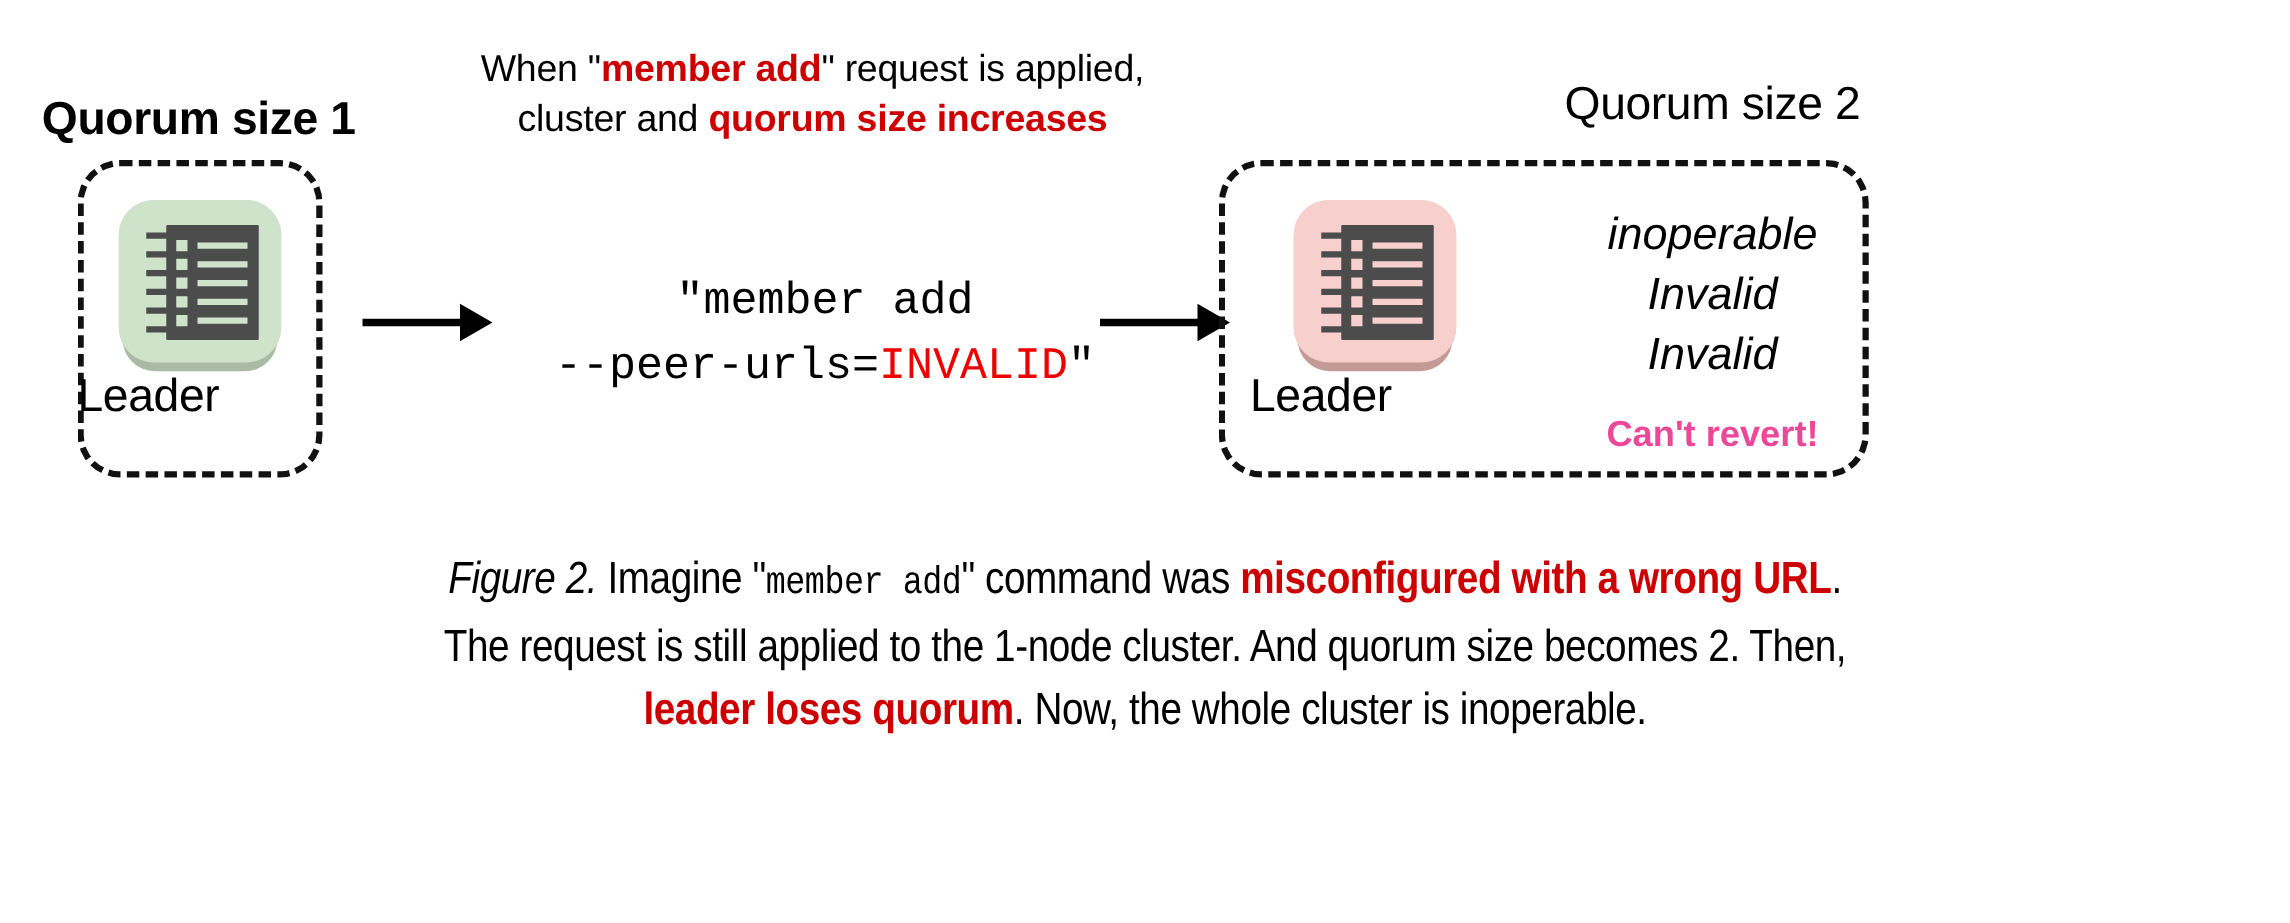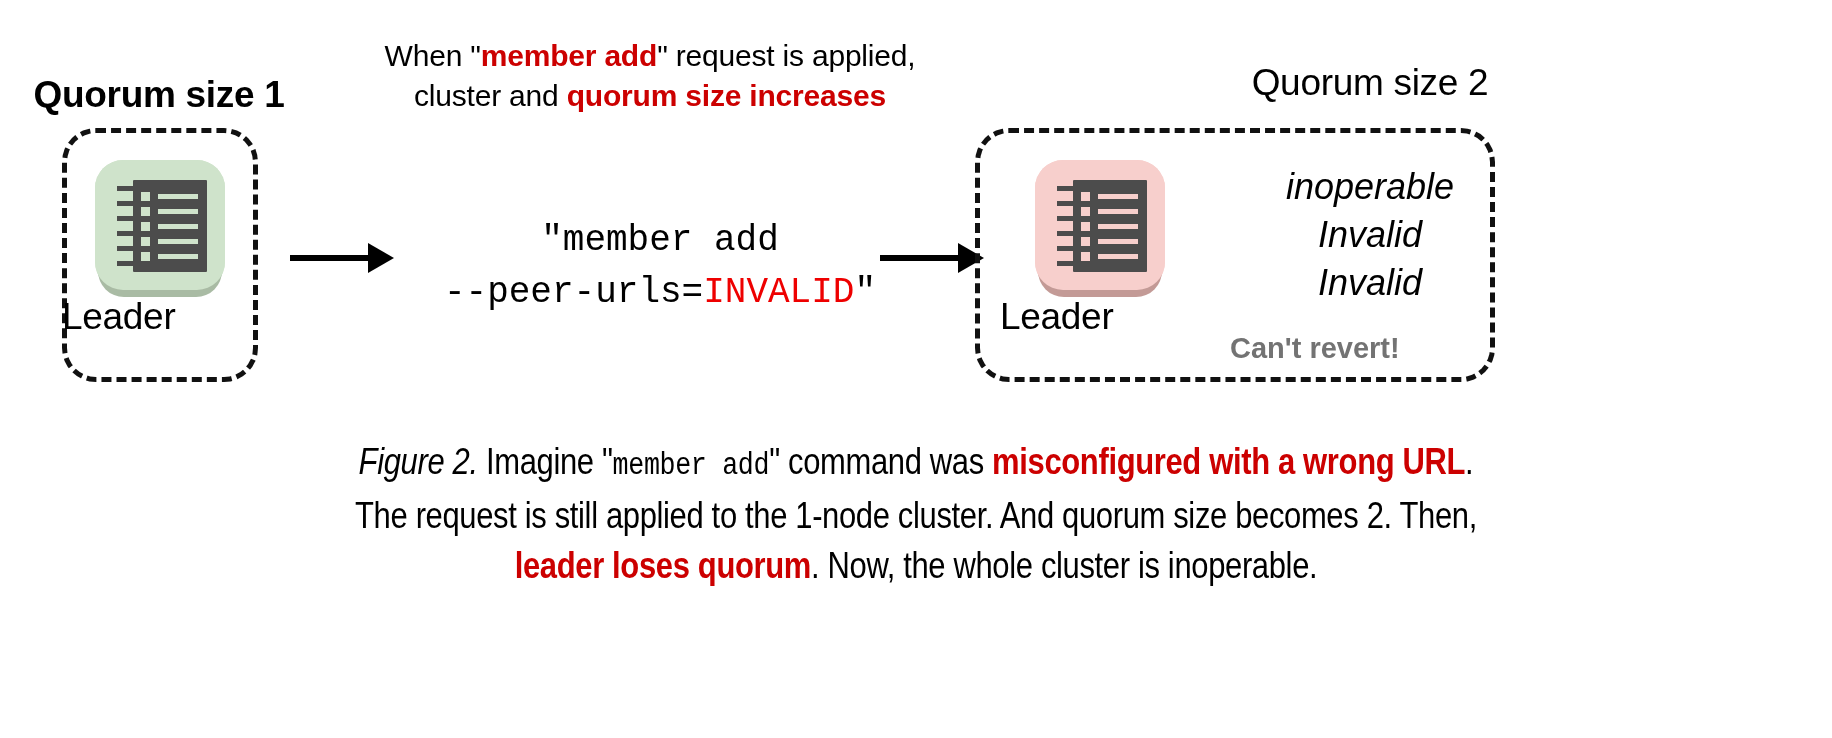--- a/index.html
+++ b/index.html
@@ -172,23 +172,24 @@
   
   .expecting {
     position: absolute;
     text-align: center;
     font-style: italic;
     font-size: 36px;
     line-height: 48px;
   }
   .cant-revert {
     position: absolute;
+    text-align: center;
     font-size: 29px;
     font-weight: bold;
-    color: #737373;
+    color: #ec4899;
     white-space: nowrap;
   }
 
   
   .caption {
     position: absolute;
     left: 0;
     width: 1832px;
     text-align: center;
     font-size: 36px;

